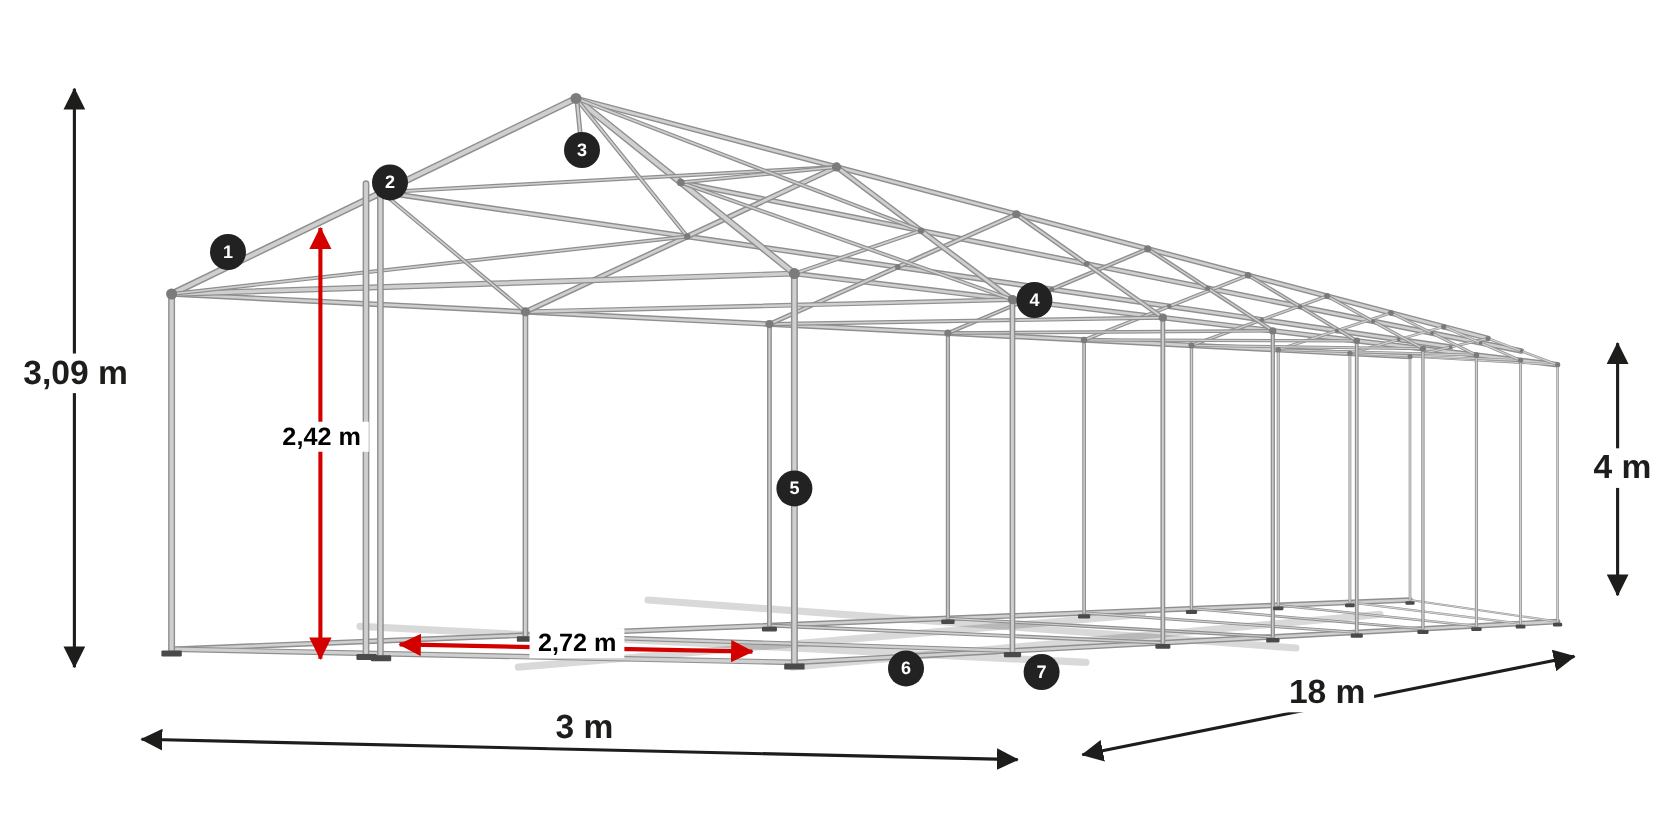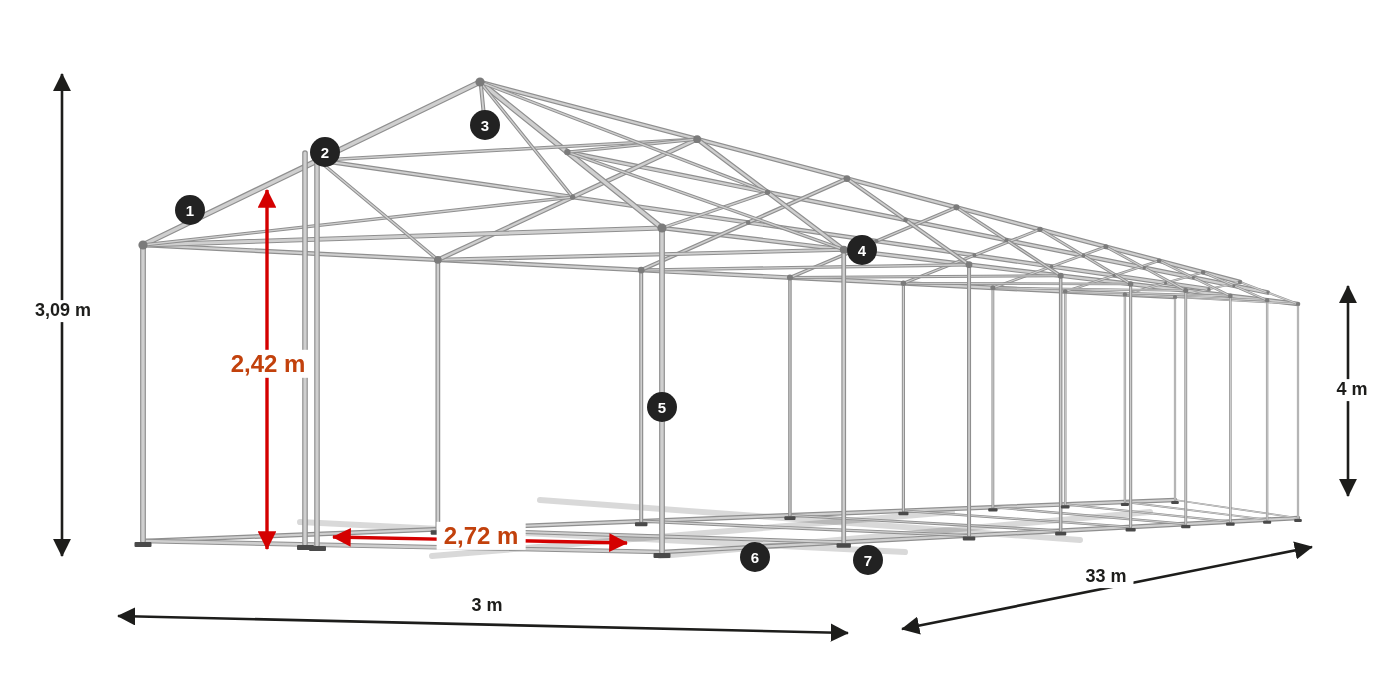--- a/index.html
+++ b/index.html
@@ -1,22 +1,22 @@
 <!DOCTYPE html>
 <html><head>
 <meta charset="utf-8">
 <style>
   html,body{margin:0;padding:0;background:#ffffff;}
   body{font-family:"Liberation Sans", sans-serif;}
   .stage{position:relative;width:1400px;height:700px;background:#ffffff;overflow:hidden;}
   .stage svg{position:absolute;left:0;top:0;}
   .dim{position:absolute;transform:translate(-50%,-50%);background:#ffffff;padding:1px 7px;
        font-weight:bold;white-space:nowrap;line-height:1.1;}
-  .dim.black{color:#1d1d1b;font-size:18px;}
-  .dim.red{color:#c2410c;font-size:24px;}
+  .dim.black{color:#1d1d1b;font-size:28px;}
+  .dim.red{color:#000000;font-size:21px;}
   .callout{position:absolute;transform:translate(-50%,-50%);width:30px;height:30px;border-radius:50%;
        background:#222222;color:#ffffff;display:flex;align-items:center;justify-content:center;
        font-size:15px;font-weight:bold;}
 </style>
 </head>
 <body>
 
 <div class="stage">
 
   <svg id="scene" width="1400" height="700" viewBox="0 0 1400 700">
@@ -245,21 +245,21 @@
       <line x1="1348" y1="286" x2="1348" y2="496" stroke="#1d1d1b" stroke-width="2.6" marker-start="url(#mb)" marker-end="url(#mb)"></line>
       <line x1="118" y1="616" x2="848" y2="633" stroke="#1d1d1b" stroke-width="2.6" marker-start="url(#mb)" marker-end="url(#mb)"></line>
       <line x1="902" y1="629" x2="1312" y2="547" stroke="#1d1d1b" stroke-width="2.6" marker-start="url(#mb)" marker-end="url(#mb)"></line>
       <line x1="267" y1="190" x2="267" y2="549" stroke="#d40000" stroke-width="3.4" marker-start="url(#mr2)" marker-end="url(#mr2)"></line>
       <line x1="333" y1="537" x2="627" y2="543" stroke="#d40000" stroke-width="3.4" marker-start="url(#mr2)" marker-end="url(#mr2)"></line>
     </svg>
 
   <div class="dim black" style="left:63px;top:311px">3,09 m</div>
   <div class="dim black" style="left:1352px;top:390px">4 m</div>
   <div class="dim black" style="left:487px;top:606px">3 m</div>
-  <div class="dim black" style="left:1106px;top:577px">33 m</div>
+  <div class="dim black" style="left:1106px;top:577px">18 m</div>
 
   <div class="dim red" style="left:268px;top:364px">2,42 m</div>
   <div class="dim red" style="left:481px;top:536px">2,72 m</div>
 
   <div class="callout" style="left:190px;top:210px">1</div>
   <div class="callout" style="left:325px;top:152px">2</div>
   <div class="callout" style="left:485px;top:125px">3</div>
   <div class="callout" style="left:862px;top:250px">4</div>
   <div class="callout" style="left:662px;top:407px">5</div>
   <div class="callout" style="left:755px;top:557px">6</div>

